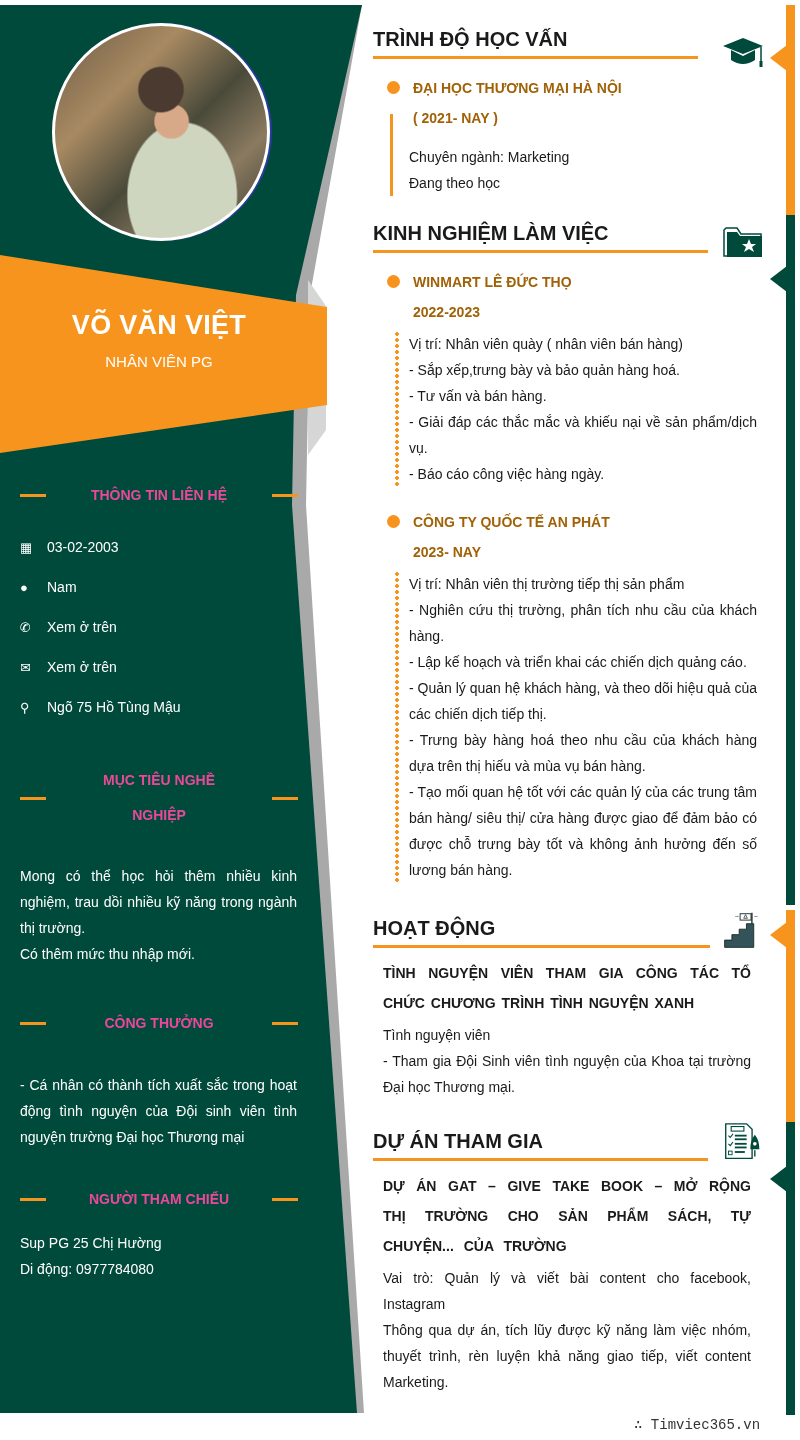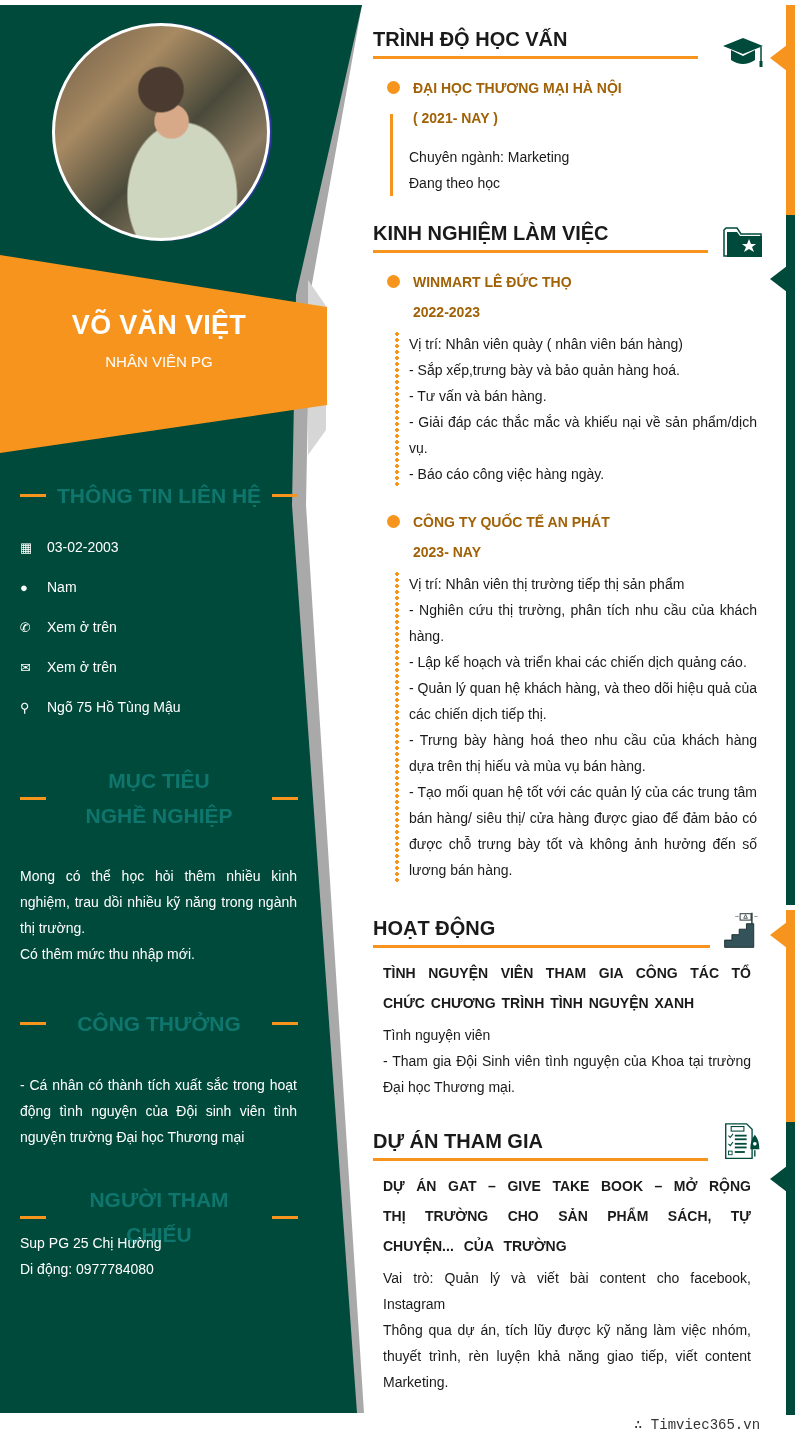--- a/index.html
+++ b/index.html
@@ -37,21 +37,21 @@
       linear-gradient(135deg, #6b5a45 0%, #a88a62 30%, #4a4a3a 55%, #8a7a60 75%, #3a3a30 100%);
     box-shadow: 2px 0 0 #2a3aa0;
   }
   .name-block { position: absolute; left: 0; top: 310px; width: 318px; text-align: center; }
   .name { color: #fff; font-size: 27px; font-weight: bold; letter-spacing: 0.3px; }
   .job { color: #fff; font-size: 15px; margin-top: 12px; }
 
   .l-heading {
     position: absolute; left: 20px; width: 278px;
     display: flex; align-items: center; justify-content: space-between;
-    color: #0f766e; font-weight: bold; font-size: 21px; text-align: center;
+    color: #ec4899; font-weight: bold; font-size: 14px; text-align: center;
   }
   .l-heading .dash { width: 26px; height: 3px; background: #f7941d; flex: 0 0 26px; }
   .l-heading .htext { flex: 1; line-height: 35px; }
 
   .contact-list { position: absolute; left: 20px; top: 527px; width: 280px; }
   .contact-item { display: flex; align-items: center; height: 40px; color: #fff; font-size: 14px; }
   .contact-item .cicon { width: 27px; font-size: 13px; color: #fff; }
 
   .l-para {
     position: absolute; left: 20px; width: 277px; color: #fff; font-size: 14px;

